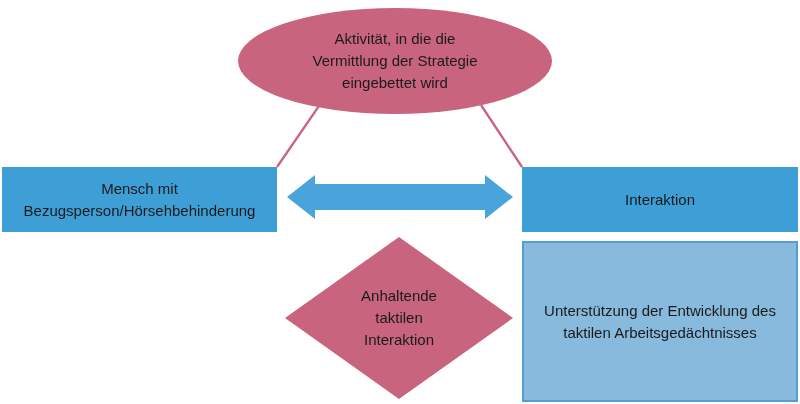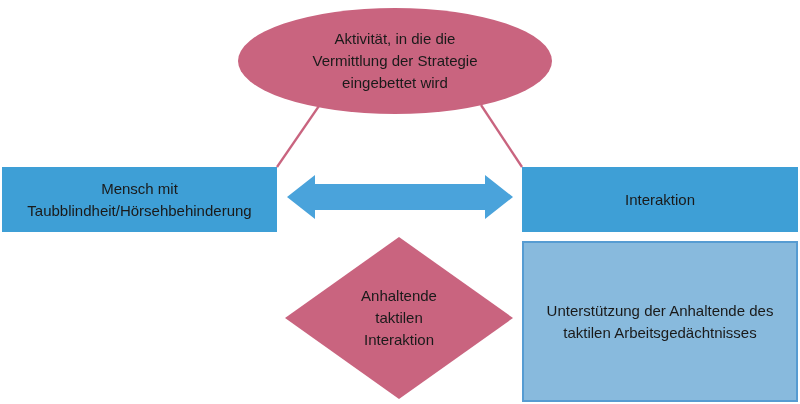--- a/index.html
+++ b/index.html
@@ -84,25 +84,25 @@
     <polygon class="double-arrow" points="287,197 315,175 315,184 485,184 485,175 513,197 485,219 485,210 315,210 315,219"></polygon>
 
     <polygon class="diamond-shape" points="285,318 399,237 513,318 399,399"></polygon>
   </svg>
 
   <div class="label ellipse-label">Aktivität, in die die
 Vermittlung der Strategie
 eingebettet wird</div>
 
   <div class="box top-box left-col">Mensch mit
-Taubblindheit/Hörsehbehinderung</div>
+Bezugsperson/Hörsehbehinderung</div>
 
   <div class="box top-box right-col">Interaktion</div>
 
   <div class="label diamond-label">Anhaltende
 taktilen
 Interaktion</div>
 
 
-  <div class="box bottom-box right-col">Unterstützung der Anhaltende des
+  <div class="box bottom-box right-col">Unterstützung der Entwicklung des
 taktilen Arbeitsgedächtnisses</div>
 
 </div>
 
 </body></html>

